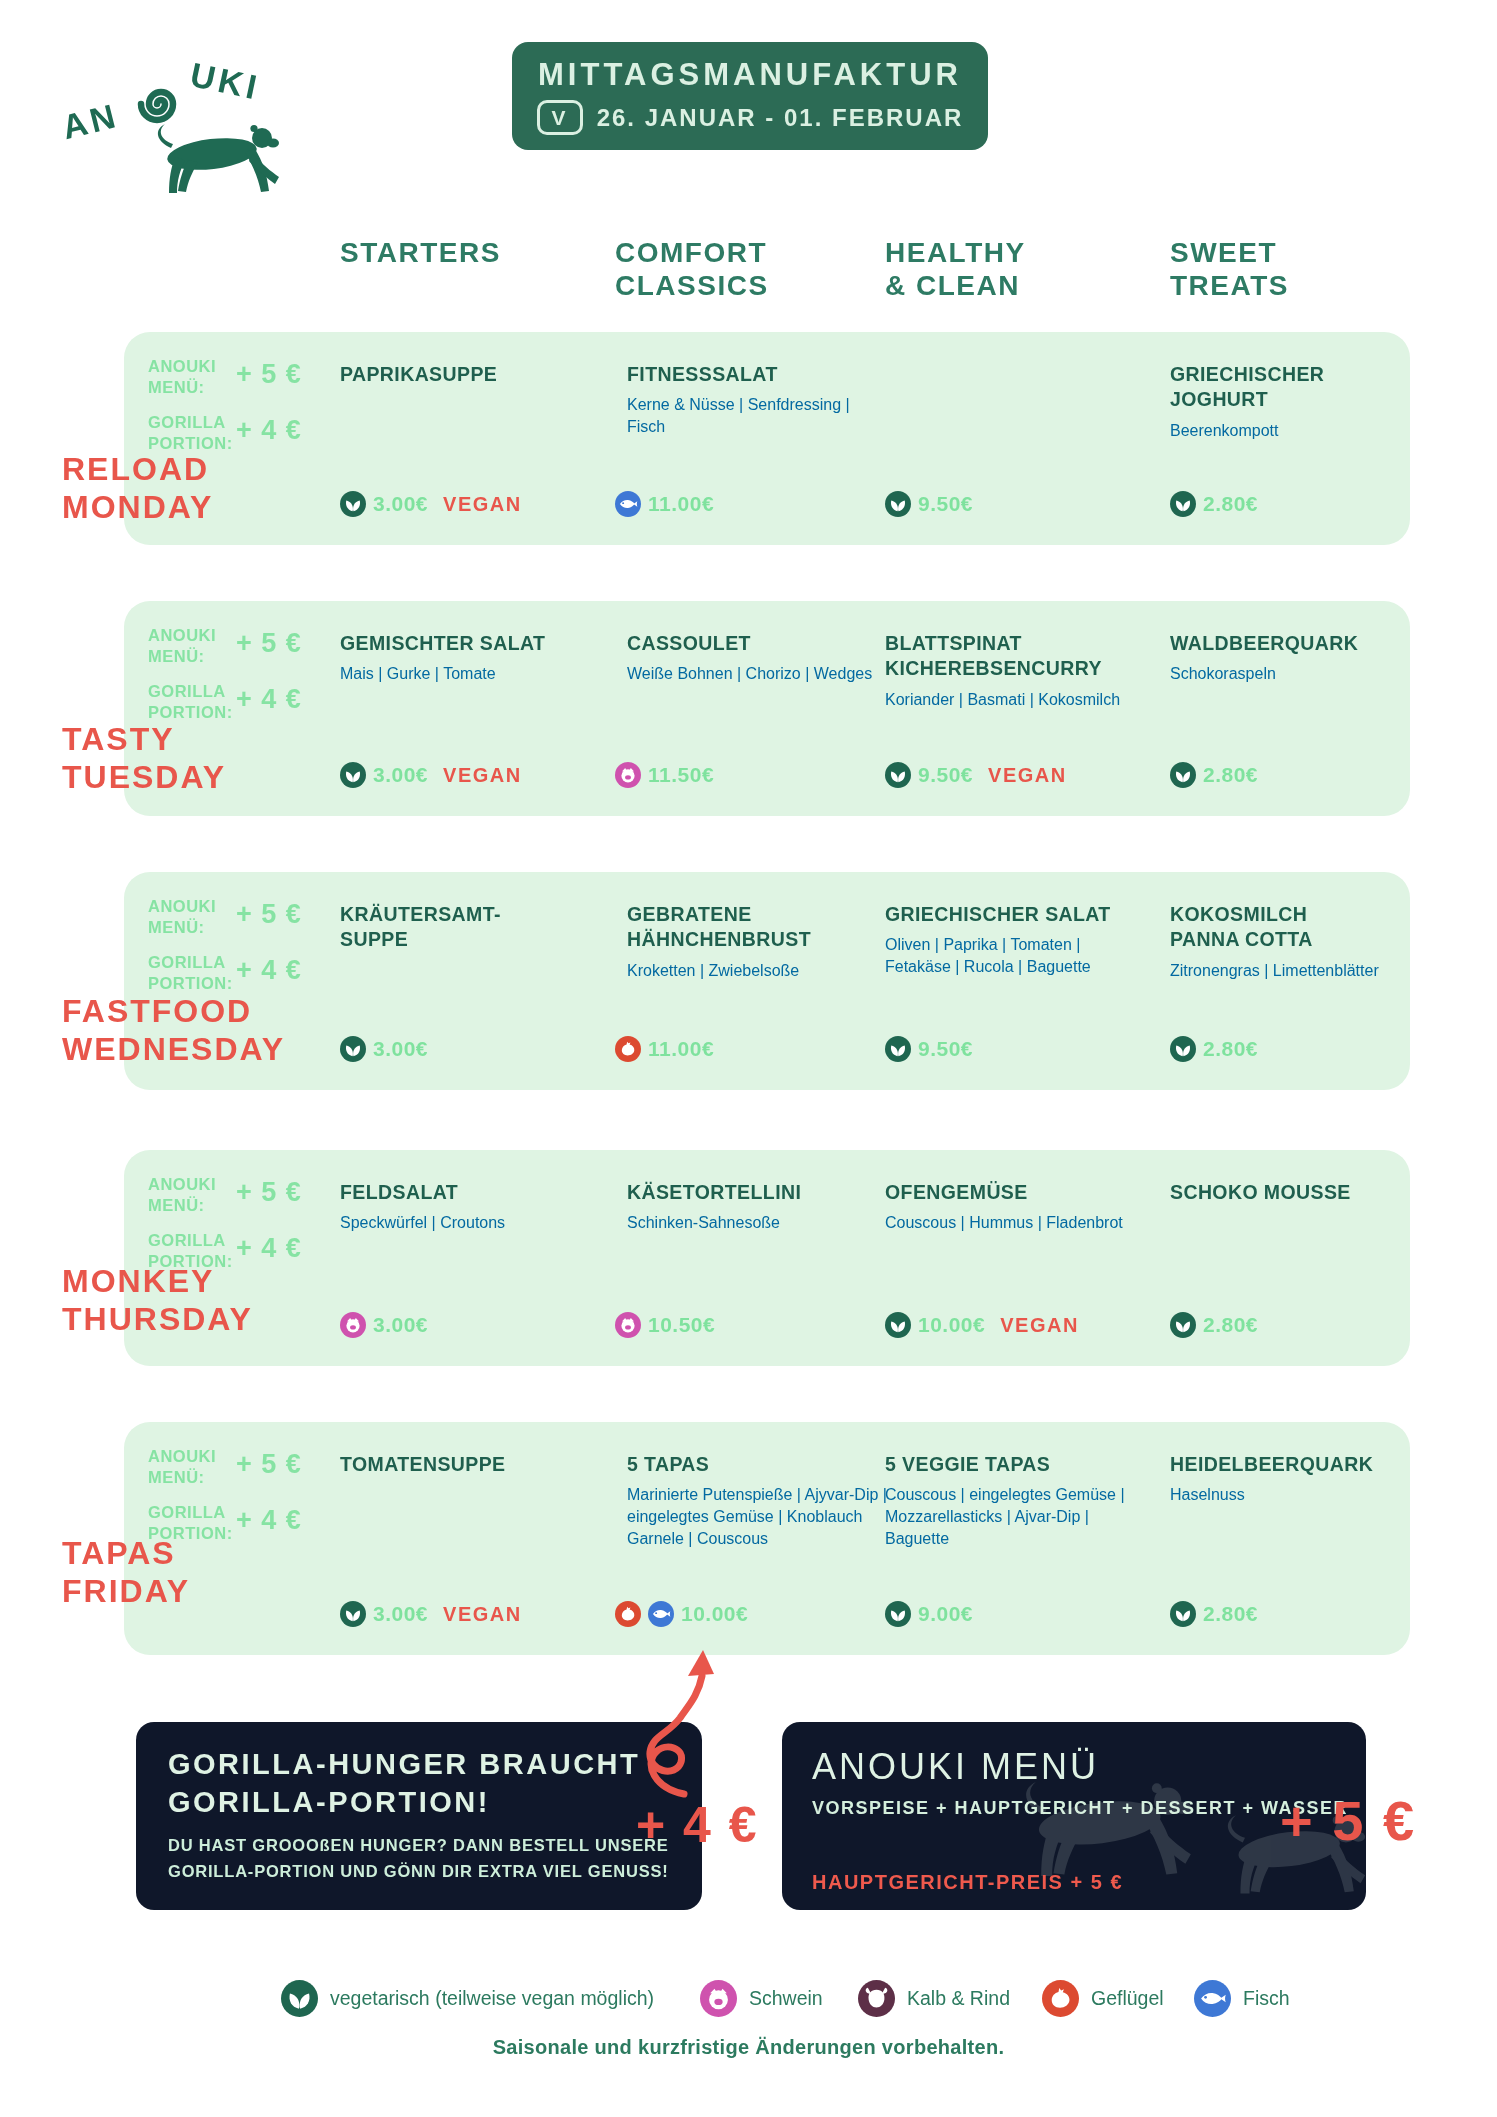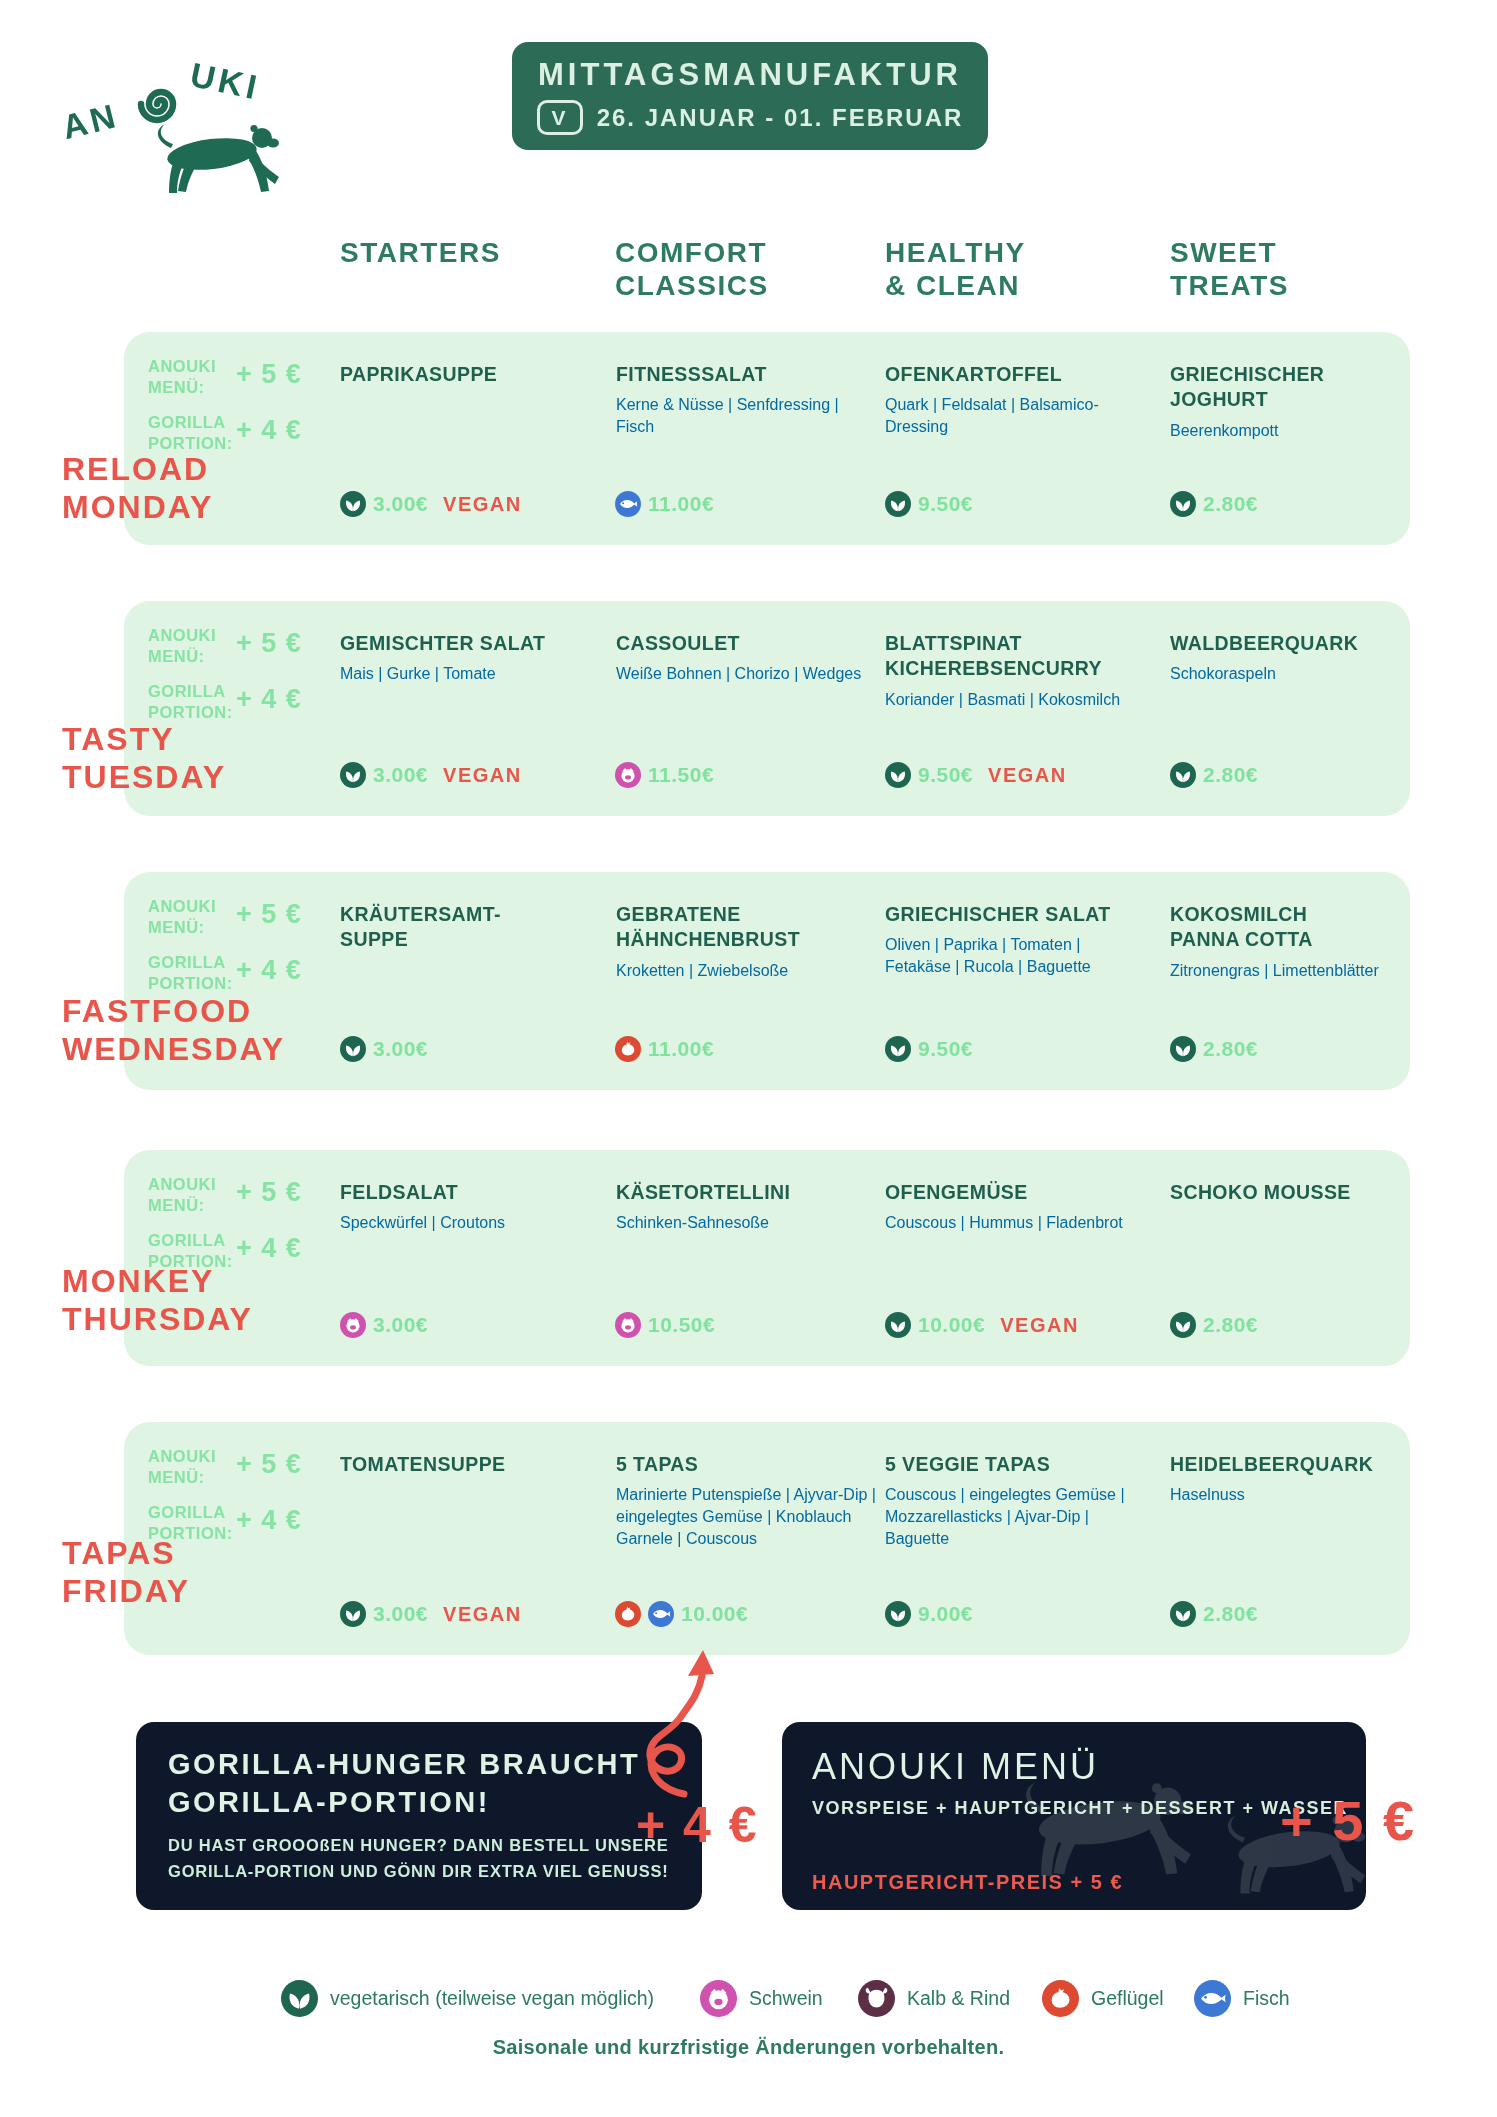--- a/index.html
+++ b/index.html
@@ -40,21 +40,21 @@
 
   .menu-info{position:absolute;left:24px;top:24px;width:180px;color:#86e3a3;}
   .mi-row{position:relative;margin-bottom:13px;}
   .mi-label{display:block;width:86px;font-size:16.5px;font-weight:bold;letter-spacing:0.5px;line-height:1.3;}
   .mi-price{position:absolute;left:88px;top:3px;font-size:27px;font-weight:bold;letter-spacing:1px;}
 
   .cell{position:absolute;top:30px;}
   .cell h3{margin:0;font-size:19.5px;font-weight:bold;color:#1f5f4e;letter-spacing:0.4px;
            line-height:1.3;white-space:pre-line;}
   .cell p{margin:7px 0 0;font-size:16px;color:#0369a1;line-height:1.35;}
-  .cc-0{left:216px;width:252px}.cc-1{left:492px;width:260px}.cc-2{left:761px;width:264px}.cc-3{left:1046px;width:240px}
+  .cc-0{left:216px;width:252px}.cc-1{left:503px;width:260px}.cc-2{left:761px;width:264px}.cc-3{left:1046px;width:240px}
 
   .price-row{position:absolute;bottom:28px;display:flex;align-items:center;gap:7px;}
   .pr-0{left:216px}.pr-1{left:491px}.pr-2{left:761px}.pr-3{left:1046px}
   .dicon{width:26px;height:26px;flex:0 0 auto;}
   .pval{font-size:21px;font-weight:bold;color:#7fe29e;letter-spacing:0.5px;}
   .vegan{font-size:20px;font-weight:bold;color:#e8564b;letter-spacing:1.5px;margin-left:8px;}
 
   
   .promo-box{position:absolute;background:#0f172a;border-radius:18px;color:#d9efe0;}
   .gorilla-box{left:136px;top:1722px;width:566px;height:188px;}
@@ -171,24 +171,20 @@
         </div>
     </div>
     <div class="cell cc-0">
         <h3>PAPRIKASUPPE</h3>
         <p></p>
       </div>
     <div class="cell cc-1">
         <h3>FITNESSSALAT</h3>
         <p>Kerne &amp; Nüsse | Senfdressing | Fisch</p>
       </div>
-    <div class="cell cc-2">
-        <h3>OFENKARTOFFEL</h3>
-        <p>Quark | Feldsalat | Balsamico-Dressing</p>
-      </div>
     <div class="cell cc-3">
         <h3>GRIECHISCHER
 JOGHURT</h3>
         <p>Beerenkompott</p>
       </div>
     <div class="price-row pr-0">
         <svg class="dicon">
           <use href="#ic-veg"></use>
         </svg>
         <span class="pval">3.00€</span>

